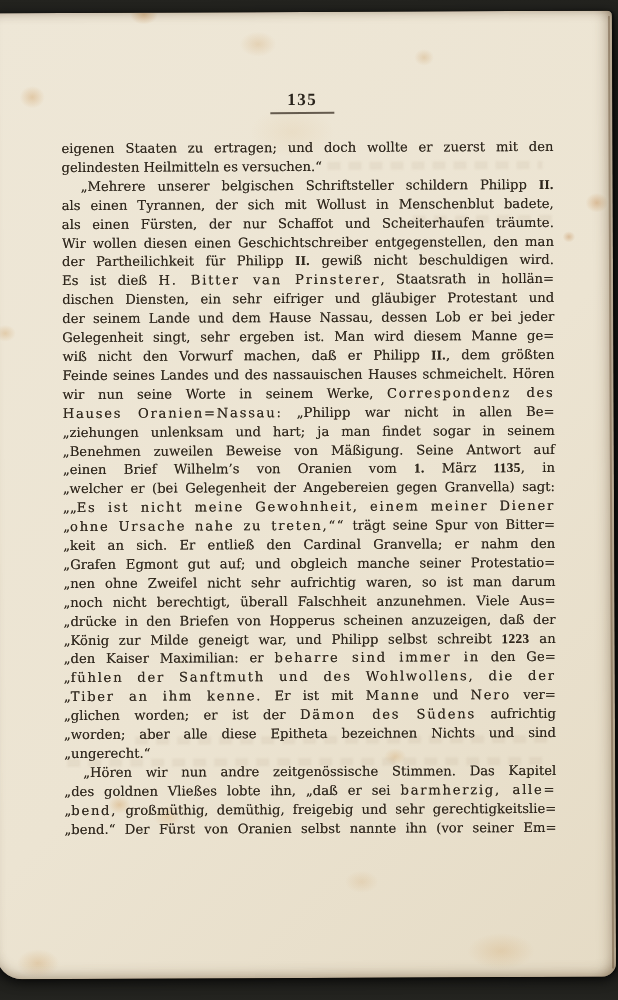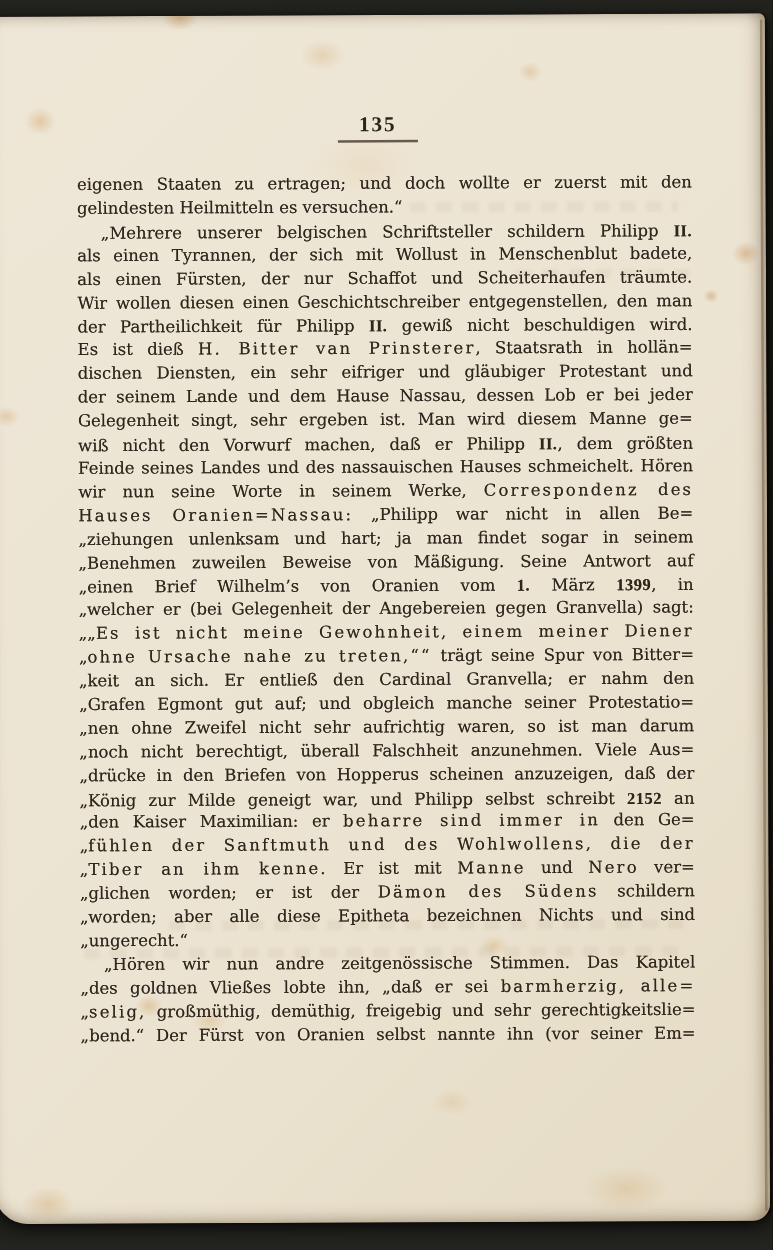--- a/index.html
+++ b/index.html
@@ -93,36 +93,36 @@
         <div class="line"><span>Es ist dieß </span><span class="sp">H. Bitter van Prinsterer</span><span>, Staatsrath in hollän=</span></div>
         <div class="line"><span>dischen Diensten, ein sehr eifriger und gläubiger Protestant und</span></div>
         <div class="line"><span>der seinem Lande und dem Hause Nassau, dessen Lob er bei jeder</span></div>
         <div class="line"><span>Gelegenheit singt, sehr ergeben ist. Man wird diesem Manne ge=</span></div>
         <div class="line"><span>wiß nicht den Vorwurf machen, daß er Philipp </span><span class="bold">II.</span><span>, dem größten</span></div>
         <div class="line"><span>Feinde seines Landes und des nassauischen Hauses schmeichelt. Hören</span></div>
         <div class="line"><span>wir nun seine Worte in seinem Werke, </span><span class="sp">Correspondenz des</span></div>
         <div class="line"><span class="sp">Hauses Oranien=Nassau:</span><span> „Philipp war nicht in allen Be=</span></div>
         <div class="line"><span>„ziehungen unlenksam und hart; ja man findet sogar in seinem</span></div>
         <div class="line"><span>„Benehmen zuweilen Beweise von Mäßigung. Seine Antwort auf</span></div>
-        <div class="line"><span>„einen Brief Wilhelm’s von Oranien vom </span><span class="bold">1.</span><span> März </span><span class="bold">1399</span><span>, in</span></div>
+        <div class="line"><span>„einen Brief Wilhelm’s von Oranien vom </span><span class="bold">1.</span><span> März </span><span class="bold">1135</span><span>, in</span></div>
         <div class="line"><span>„welcher er (bei Gelegenheit der Angebereien gegen Granvella) sagt:</span></div>
         <div class="line"><span>„„</span><span class="sp">Es ist nicht meine Gewohnheit, einem meiner Diener</span></div>
         <div class="line"><span>„</span><span class="sp">ohne Ursache nahe zu treten,““</span><span> trägt seine Spur von Bitter=</span></div>
         <div class="line"><span>„keit an sich. Er entließ den Cardinal Granvella; er nahm den</span></div>
         <div class="line"><span>„Grafen Egmont gut auf; und obgleich manche seiner Protestatio=</span></div>
         <div class="line"><span>„nen ohne Zweifel nicht sehr aufrichtig waren, so ist man darum</span></div>
         <div class="line"><span>„noch nicht berechtigt, überall Falschheit anzunehmen. Viele Aus=</span></div>
         <div class="line"><span>„drücke in den Briefen von Hopperus scheinen anzuzeigen, daß der</span></div>
-        <div class="line"><span>„König zur Milde geneigt war, und Philipp selbst schreibt </span><span class="bold">2152</span><span> an</span></div>
+        <div class="line"><span>„König zur Milde geneigt war, und Philipp selbst schreibt </span><span class="bold">1223</span><span> an</span></div>
         <div class="line"><span>„den Kaiser Maximilian: er </span><span class="sp">beharre sind immer in</span><span> den Ge=</span></div>
         <div class="line"><span>„</span><span class="sp">fühlen der Sanftmuth und des Wohlwollens, die der</span></div>
         <div class="line"><span>„</span><span class="sp">Tiber an ihm kenne.</span><span> Er ist mit </span><span class="sp">Manne</span><span> und </span><span class="sp">Nero</span><span> ver=</span></div>
-        <div class="line"><span>„glichen worden; er ist der </span><span class="sp">Dämon des Südens</span><span> schildern</span></div>
+        <div class="line"><span>„glichen worden; er ist der </span><span class="sp">Dämon des Südens</span><span> aufrichtig</span></div>
         <div class="line"><span>„worden; aber alle diese Epitheta bezeichnen Nichts und sind</span></div>
         <div class="line last"><span>„ungerecht.“</span></div>
         <div class="line indent"><span>„Hören wir nun andre zeitgenössische Stimmen. Das Kapitel</span></div>
         <div class="line"><span>„des goldnen Vließes lobte ihn, „daß er sei </span><span class="sp">barmherzig, alle=</span></div>
-        <div class="line"><span>„</span><span class="sp">selig,</span><span> großmüthig, demüthig, freigebig und sehr gerechtigkeitslie=</span></div>
+        <div class="line"><span>„</span><span class="sp">bend,</span><span> großmüthig, demüthig, freigebig und sehr gerechtigkeitslie=</span></div>
         <div class="line"><span>„bend.“ Der Fürst von Oranien selbst nannte ihn (vor seiner Em=</span></div>
       </div>
     <div class="edge"></div>
   </div>
 </div>
 
 </body></html>

